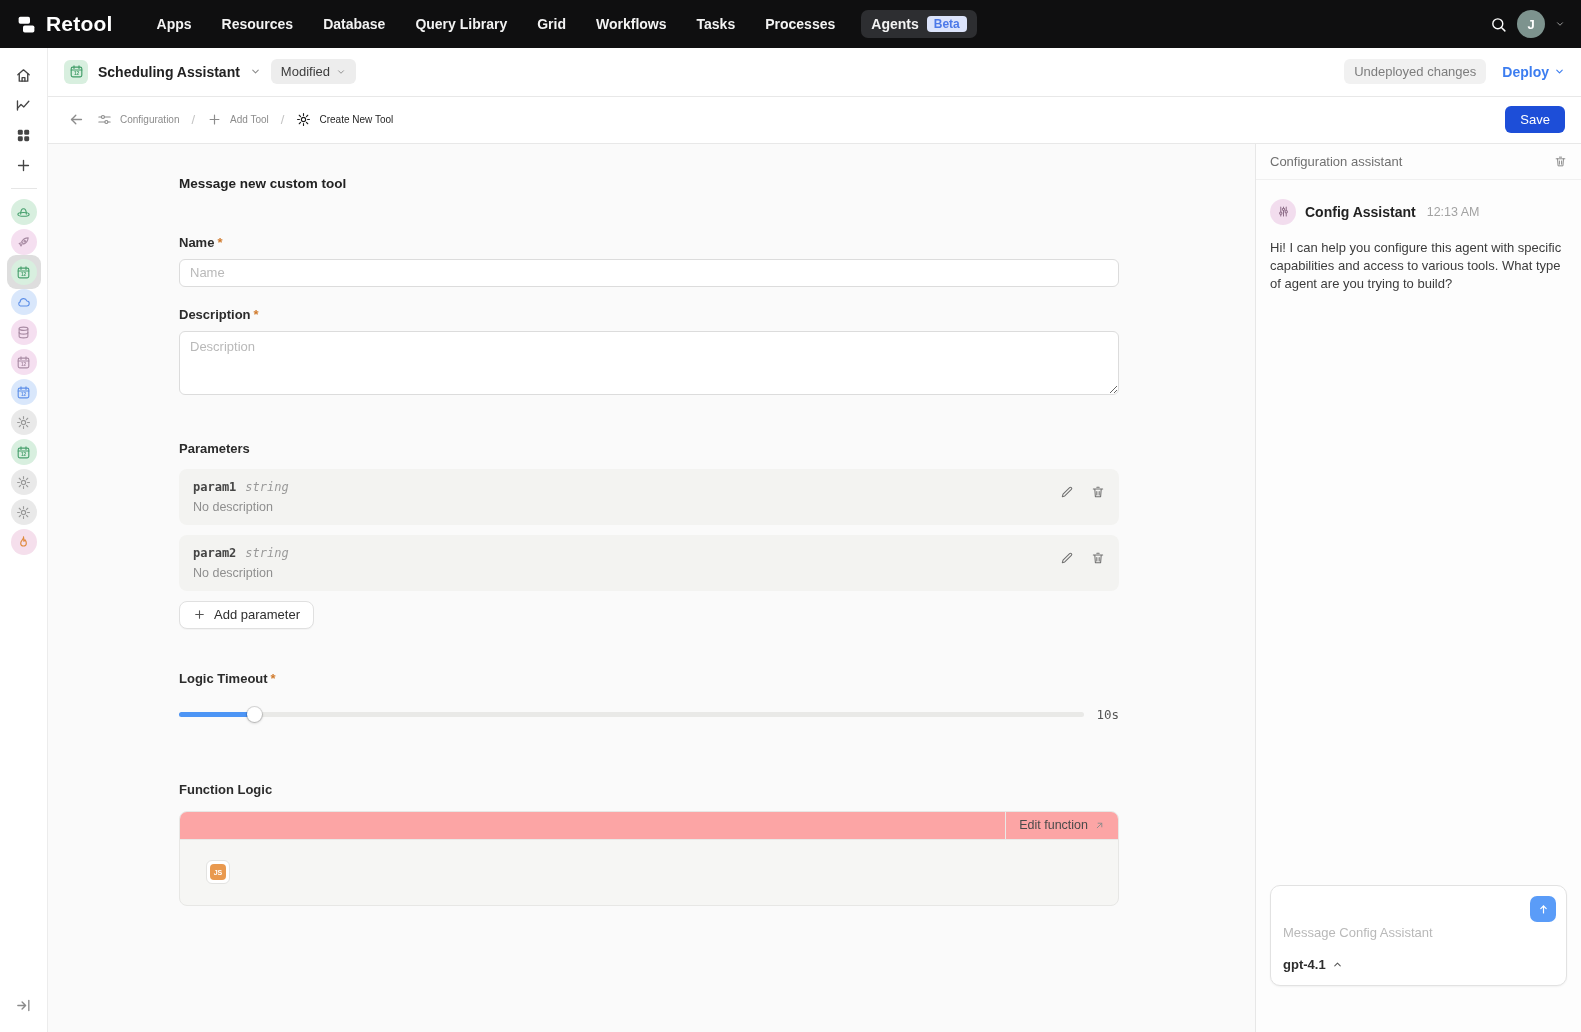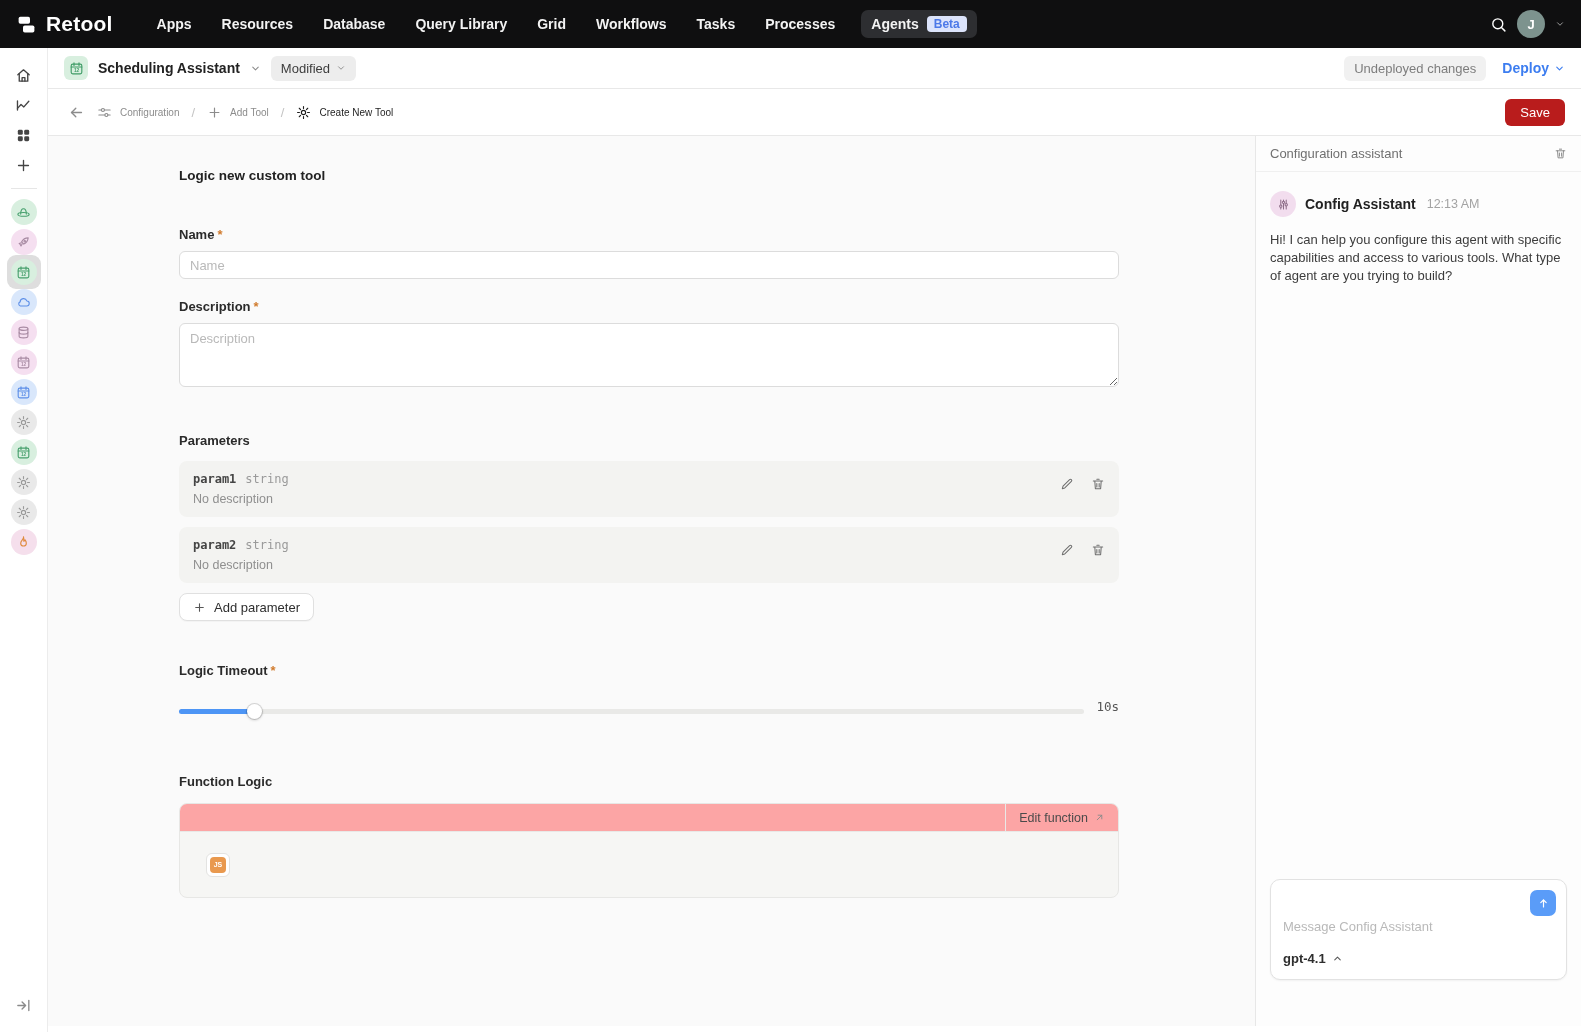--- a/index.html
+++ b/index.html
@@ -37,38 +37,38 @@
   .c-green { background:#d8efdf; color:#47a06d; }
   .c-pink { background:#f5dff0; color:#a88ba3; }
   .c-blue { background:#d9e7fb; color:#5d8fe8; }
   .c-gray { background:#e9e9e9; color:#9a9a9a; }
   .c-flame { background:#f5dfec; color:#df8a3e; }
   .rail-spacer { flex:1; }
 
   .main-col { flex:1; display:flex; flex-direction:column; }
 
   
-  .appbar { height:41px; border-bottom:1px solid #e8e8e8; display:flex; align-items:center; padding:0 16px; gap:10px; background:#fff; }
+  .appbar { height:49px; border-bottom:1px solid #e8e8e8; display:flex; align-items:center; padding:0 16px; gap:10px; background:#fff; }
   .appbar-icon { width:24px; height:24px; border-radius:6px; background:#d8efdf; color:#3f9c67; display:flex; align-items:center; justify-content:center; }
   .appbar-icon svg { width:15px; height:15px; }
   .appbar-title { font-size:14px; font-weight:600; color:#222; cursor:pointer; }
   .chev { color:#8a8a8a; }
   .chip { background:#ededed; border-radius:6px; padding:5px 10px; font-size:13px; color:#3d3d3d; display:flex; align-items:center; gap:6px; cursor:pointer; }
   .appbar-right { margin-left:auto; display:flex; align-items:center; gap:16px; }
   .chip-muted { background:#f1f1f1; color:#7d7d7d; cursor:default; }
   .deploy { color:#3c7df0; font-size:14px; font-weight:600; display:flex; align-items:center; gap:5px; cursor:pointer; }
 
   
   .crumbbar { height:47px; border-bottom:1px solid #e8e8e8; display:flex; align-items:center; padding:0 16px 0 20px; gap:12px; background:#fff; }
   .back-btn { color:#8c8c8c; }
   .crumb { display:flex; align-items:center; gap:8px; font-size:10px; color:#8c8c8c; cursor:pointer; white-space:nowrap; }
   .crumb svg { width:15px; height:15px; }
   .crumb-current { color:#1f1f1f; font-weight:500; }
   .crumb-sep { color:#c4c4c4; font-size:13px; }
-  .save-btn { margin-left:auto; background:#b91c1c; color:#fff; border:none; border-radius:6px; font-size:13px; font-weight:500; padding:6px 15px; cursor:pointer; font-family:inherit; }
+  .save-btn { margin-left:auto; background:#1d4ed8; color:#fff; border:none; border-radius:6px; font-size:13px; font-weight:500; padding:6px 15px; cursor:pointer; font-family:inherit; }
 
   
   .content-row { display:flex; height:890px; }
   .content { flex:1; background:#fafafa; overflow:hidden; }
   .form-col { width:940px; margin:32px 0 0 131px; }
   .form-title { font-size:13.5px; font-weight:700; margin:0 0 44px; color:#222; }
   .field-label { font-size:13px; font-weight:600; color:#2b2b2b; margin-bottom:9px; display:flex; gap:3px; align-items:baseline; }
   .req { color:#d07b2d; }
   .text-input { width:100%; height:28px; border:1px solid #dcdcdc; border-radius:6px; padding:0 10px; font-size:13px; font-family:inherit; color:#333; background:#fff; outline:none; }
   .text-area { width:100%; height:64px; border:1px solid #dcdcdc; border-radius:6px; padding:7px 10px; font-size:13px; font-family:inherit; color:#333; background:#fff; outline:none; resize:both; }
@@ -76,29 +76,29 @@
   .mb20 { margin-bottom:20px; }
   .checkbox-row { display:flex; align-items:center; gap:9px; margin-top:20px; cursor:pointer; }
   .checkbox { width:16px; height:16px; border:1px solid #d4d4d4; border-radius:4px; background:#fff; flex:none; }
   .checkbox-label { font-size:13px; font-weight:600; color:#2b2b2b; }
 
   .section-label { font-size:13px; font-weight:600; color:#2b2b2b; margin:42px 0 13px; }
   .param-card { background:#f3f3f1; border-radius:8px; padding:11px 14px; display:flex; align-items:flex-start; margin-bottom:10px; }
   .param-main { flex:1; }
   .param-line { display:flex; align-items:baseline; gap:9px; }
   .param-name { font-family:"DejaVu Sans Mono",monospace; font-size:12px; font-weight:700; color:#454545; }
-  .param-type { font-family:"DejaVu Sans Mono",monospace; font-size:12px; color:#9a9a9a; }
+  .param-type { font-family:"DejaVu Sans Mono",monospace; font-size:12px; color:#9a9a9a;font-style:italic; }
   .param-desc { font-size:12.5px; color:#8f8f8f; margin-top:6px; }
   .param-actions { display:flex; gap:17px; align-items:center; margin-top:5px; color:#6f6f6f; }
   .param-actions .icon-btn { color:#6f6f6f; }
   .add-param-btn { display:inline-flex; align-items:center; gap:8px; background:#fff; border:1px solid #e0e0e0; border-radius:8px; height:28px; padding:0 13px; font-size:13px; font-weight:500; color:#2e2e2e; cursor:pointer; font-family:inherit; box-shadow:0 1px 1px rgba(0,0,0,.03); }
   .add-param-btn svg { color:#555; }
 
   .timeout-label { margin-top:42px; margin-bottom:0; }
-  .slider-row { display:flex; align-items:flex-end; margin-top:21px; }
+  .slider-row { display:flex; align-items:center; margin-top:21px; }
   .slider-track { position:relative; flex:1; height:5px; border-radius:3px; background:#e9e9e7; cursor:pointer; }
   .slider-fill { position:absolute; left:0; top:0; height:5px; border-radius:3px; background:#4d95f5; width:75px; }
   .slider-handle { position:absolute; left:68px; top:-5px; width:15px; height:15px; border-radius:50%; background:#fff; box-shadow:0 0 0 1px rgba(0,0,0,.13),0 1px 3px rgba(0,0,0,.22); cursor:grab; }
   .slider-value { font-family:"DejaVu Sans Mono",monospace; font-size:12.5px; color:#555; margin-left:12px; }
 
   .func-label { margin-top:60px; margin-bottom:14px; }
   .func-box { border:1px solid #e7e7e5; border-radius:8px; overflow:hidden; background:#f6f6f4; }
   .func-header { height:28px; background:#fca5a5; border-bottom:1px solid #e9e9e7; display:flex; align-items:stretch; }
   .func-header-spacer { flex:1; }
   .edit-func { border-left:1px solid #e9e9e7; display:flex; align-items:center; gap:6px; padding:0 13px; font-size:12.5px; color:#4a4a4a; cursor:pointer; }
@@ -371,21 +371,21 @@
           </svg>
         <span>Create New Tool</span>
       </span>
       <button class="save-btn">Save</button>
     </div>
 
     <div class="content-row">
 
       <main class="content">
         <div class="form-col">
-          <h1 class="form-title">Logic new custom tool</h1>
+          <h1 class="form-title">Message new custom tool</h1>
 
           <div class="field-label">
             <span>Name</span>
             <span class="req">*</span>
           </div>
           <input class="text-input mb20" type="text" placeholder="Name" style="">
 
           <div class="field-label">
             <span>Description</span>
             <span class="req">*</span>

